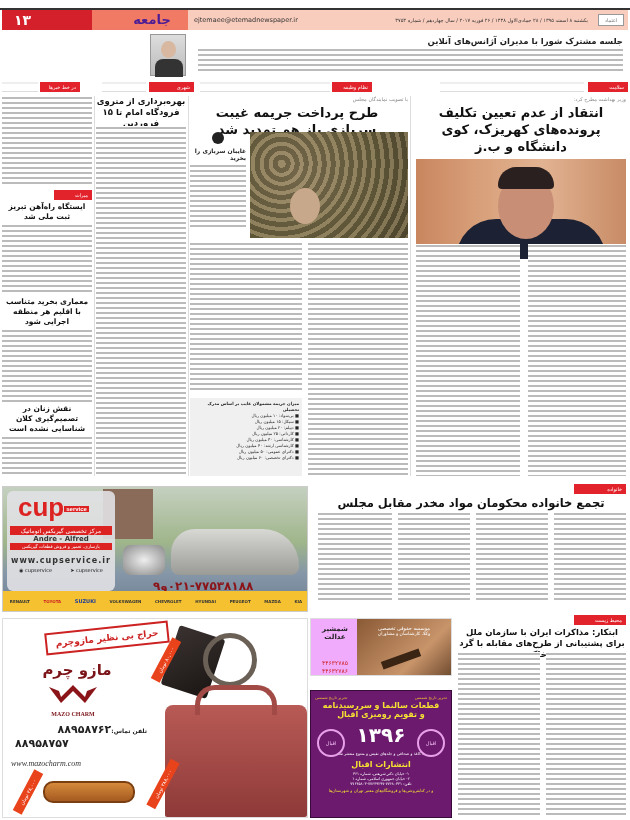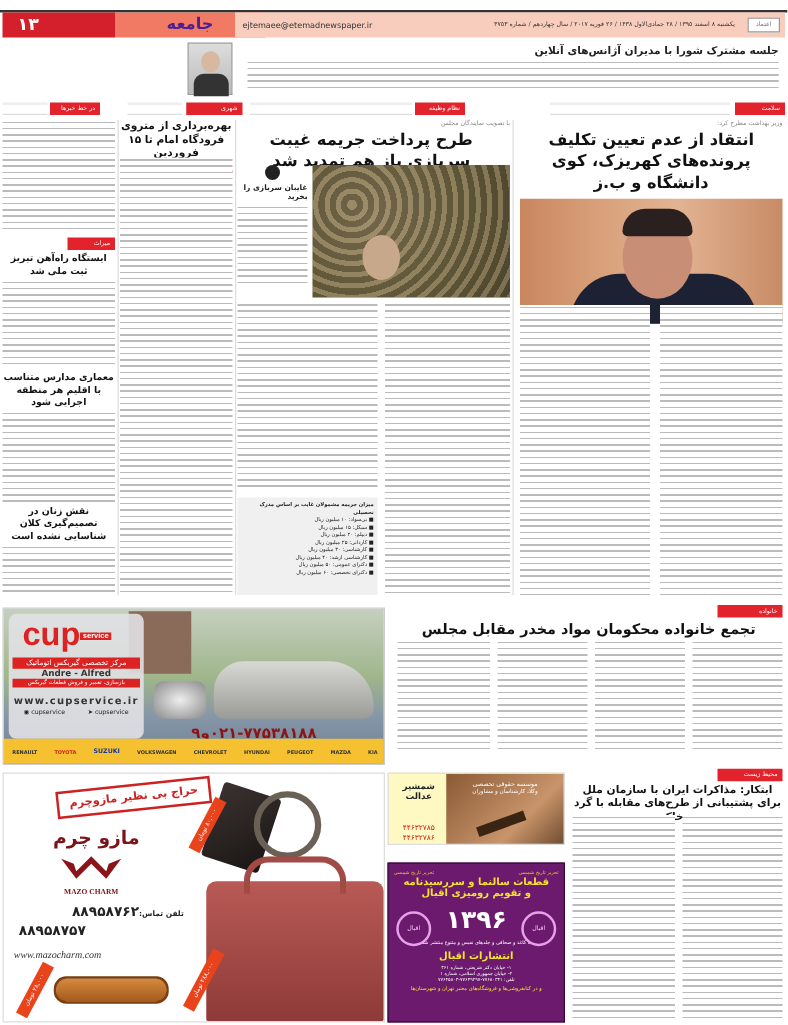--- a/index.html
+++ b/index.html
@@ -108,21 +108,21 @@
   </div>
   <div class="fl" style="position:absolute;left:0;top:30px;width:90px;height:350px"></div>
 </div>
 <div class="vrule" style="left:94px;top:96px;height:380px"></div>
 
 <div class="col" style="left:2px;top:96px;width:90px;height:380px">
   <div class="fl" style="height:90px"></div>
   <div class="redlabel" style="width:38px;margin-right:0;margin-top:4px">میراث</div>
   <div class="h-big" style="font-size:7.5px;line-height:10px;margin-top:2px">ایستگاه راه‌آهن تبریز ثبت ملی شد</div>
   <div class="fl" style="height:70px;margin-top:2px"></div>
-  <div class="h-big" style="font-size:7.5px;line-height:10px;margin-top:3px">معماری مدارس متناسب با اقلیم هر منطقه اجرایی شود</div>
+  <div class="h-big" style="font-size:7.5px;line-height:10px;margin-top:3px">معماری بخرید متناسب با اقلیم هر منطقه اجرایی شود</div>
   <div class="fl" style="height:74px;margin-top:2px"></div>
   <div class="h-big" style="font-size:7.5px;line-height:10px;margin-top:1px">نقش زنان در تصمیم‌گیری کلان شناسایی نشده است</div>
   <div class="fl" style="height:40px;margin-top:2px"></div>
 </div>
 
 <div class="abs redlabel" style="right:4px;top:484px;width:52px">خانواده</div>
 <div class="abs h-big" style="right:4px;top:496px;width:310px;font-size:11.5px">تجمع خانواده محکومان مواد مخدر مقابل مجلس</div>
 <div class="abs fl" style="right:4px;top:512px;width:72px;height:90px"></div>
 <div class="abs fl" style="right:82px;top:512px;width:72px;height:90px"></div>
 <div class="abs fl" style="right:160px;top:512px;width:72px;height:90px"></div>
@@ -175,21 +175,21 @@
   <div style="position:absolute;left:166px;top:12px;width:48px;height:62px;background:linear-gradient(135deg,#3a3230,#1a1614);border-radius:3px;transform:rotate(18deg)"></div>
   <div style="position:absolute;left:200px;top:14px;width:54px;height:54px;border:5px solid #6a6056;border-radius:50%"></div>
   <div style="position:absolute;left:162px;top:86px;width:142px;height:112px;background:linear-gradient(#b85a56,#8e3a38);border-radius:8px 8px 2px 2px">
     <div style="position:absolute;left:30px;top:-20px;width:82px;height:30px;border:5px solid #a24a46;border-bottom:none;border-radius:20px 20px 0 0"></div>
   </div>
   <div style="position:absolute;left:140px;top:36px;width:46px;height:10px;background:#e9431c;color:#fff;font-size:5px;text-align:center;line-height:10px;transform:rotate(-62deg)">۸۰,۰۰۰ تومان</div>
   <div style="position:absolute;left:134px;top:160px;width:52px;height:10px;background:#e9431c;color:#fff;font-size:5px;text-align:center;line-height:10px;transform:rotate(-62deg)">۲۸۸,۰۰۰ تومان</div>
   <div style="position:absolute;left:2px;top:168px;width:46px;height:10px;background:#e9431c;color:#fff;font-size:5px;text-align:center;line-height:10px;transform:rotate(-62deg)">۲۸,۰۰۰ تومان</div>
 </div>
 
-<div class="ad" style="left:310px;top:618px;width:142px;height:58px;background:#fef9c3;border:1px solid #ddd">
+<div class="ad" style="left:310px;top:618px;width:142px;height:58px;background:#f0abfc;border:1px solid #ddd">
   <div style="position:absolute;right:0;top:0;width:94px;height:70px;background:linear-gradient(135deg,#8a5a36,#c8946a 60%,#5a3a22)">
     <div style="font-size:5px;color:#fff;text-align:center;margin-top:6px">موسسه حقوقی تخصصی</div>
     <div style="font-size:4.5px;color:#fff;text-align:center">وکلا، کارشناسان و مشاوران</div>
     <div style="position:absolute;left:24px;top:36px;width:40px;height:8px;background:#3a2414;transform:rotate(-20deg)"></div>
   </div>
   <div style="position:absolute;left:4px;top:6px;width:40px;font-size:7px;font-weight:bold;text-align:center">شمشیر عدالت</div>
   <div style="position:absolute;left:4px;top:40px;width:40px;font-size:6px;color:#c22;text-align:center;line-height:8px">
     <div>۴۴۶۳۲۷۸۵</div>
       <div>۴۴۶۳۲۷۸۶</div>
   </div>

